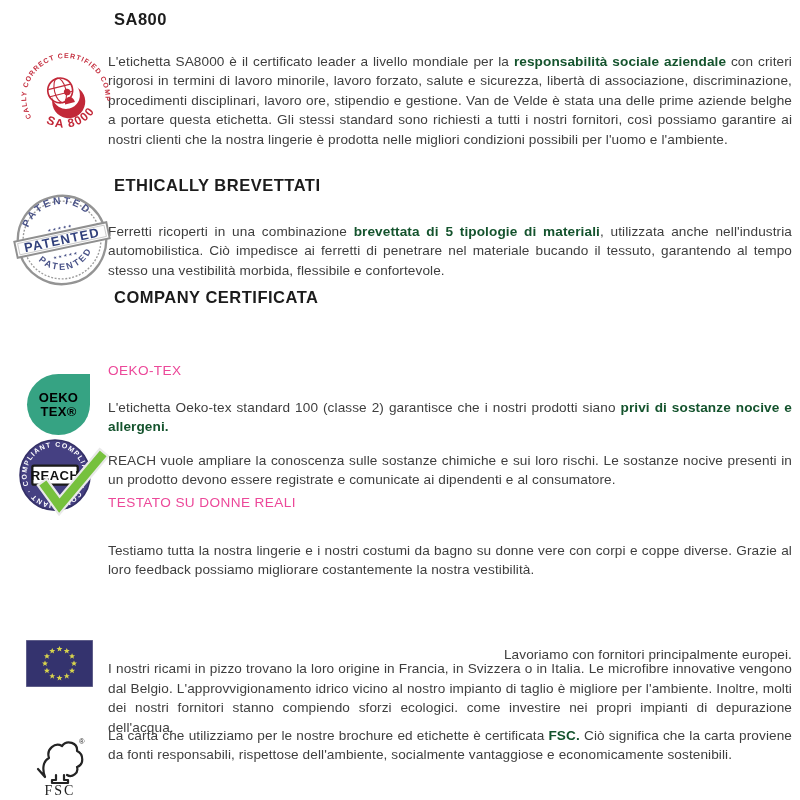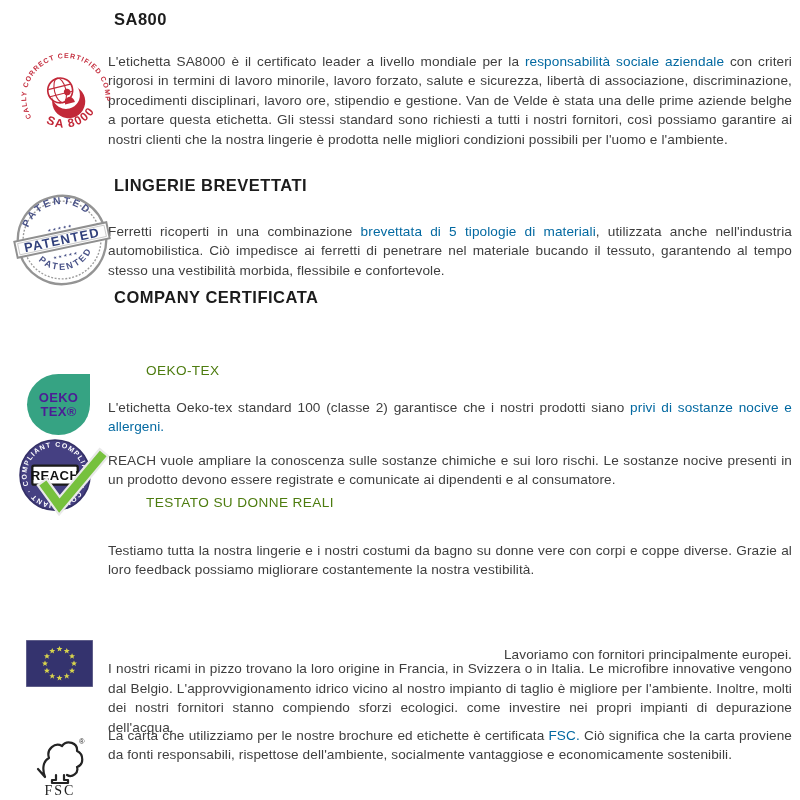--- a/index.html
+++ b/index.html
@@ -5,33 +5,33 @@
   html,body { margin:0; padding:0; background:#ffffff; }
   .page {
     position:relative; width:800px; height:800px; background:#ffffff;
     font-family:"Liberation Sans", sans-serif; overflow:hidden;
   }
   .txt {
     position:absolute; left:108px; width:684px;
     font-size:13.6px; line-height:19.6px; color:#3e3e3e;
     text-align:justify; letter-spacing:0.1px;
   }
-  .txt b { color:#0369a1; font-weight:400; }
+  .txt b { color:#14532d; font-weight:700; }
   .h1 {
     position:absolute; left:114px; margin:0;
     font-size:16.5px; font-weight:700; color:#1c1c1c; letter-spacing:0.5px;
   }
   .label {
-    position:absolute; left:108px; font-size:13.6px; color:#4d7c0f; letter-spacing:0.4px;margin-left:38px;
+    position:absolute; left:108px; font-size:13.6px; color:#ec4899; letter-spacing:0.4px;
   }
   .icon-abs { position:absolute; }
   .oeko-badge {
     position:absolute; left:27px; top:374px; width:63px; height:61px;
     background:#36a383; border-radius:52% 0 52% 52%;
-    color:#4c1d95; display:flex; flex-direction:column; align-items:center; justify-content:center;
+    color:#000000; display:flex; flex-direction:column; align-items:center; justify-content:center;
     font-weight:700; font-size:13px; line-height:14px; letter-spacing:0.3px; text-align:center;
   }
   svg text { font-family:"Liberation Sans", sans-serif; }
 </style>
 </head>
 <body>
 
 <div class="page">
 
   <h2 class="h1" style="top:10px;">SA800</h2>
@@ -58,21 +58,21 @@
       <text font-size="7.6" font-weight="700" fill="#c53040" letter-spacing="1.1">
         <textPath href="#sa-ring" startOffset="50%" text-anchor="middle">ETHICALLY CORRECT CERTIFIED COMPANY</textPath>
       </text>
 
       <text font-size="13" font-weight="800" fill="#c22838" letter-spacing="1.5">
         <textPath href="#sa-arc" startOffset="50%" text-anchor="middle">SA 8000</textPath>
       </text>
     </g>
   </svg>
 
-  <h2 class="h1" style="top:176px;">LINGERIE BREVETTATI</h2>
+  <h2 class="h1" style="top:176px;">ETHICALLY BREVETTATI</h2>
 
   <p class="txt" style="top:208px;"><span>Ferretti ricoperti in una combinazione </span><b>brevettata di 5 tipologie di materiali</b><span>, utilizzata anche nell'industria automobilistica. Ciò impedisce ai ferretti di penetrare nel materiale bucando il tessuto, garantendo al tempo stesso una vestibilità morbida, flessibile e confortevole.</span></p>
 
   <svg class="icon-abs" style="left:12px; top:192px;" width="100" height="96" viewBox="0 0 100 100">
     <defs>
       <path id="pt-top" d="M 14,58 A 37,37 0 1 1 86,58"></path>
       <path id="pt-bot" d="M 19,61 A 34,34 0 0 0 81,61"></path>
     </defs>
     <g transform="rotate(-12 50 50)">
       <circle cx="50" cy="50" r="46" fill="#ffffff" stroke="#949494" stroke-width="2.4"></circle>

